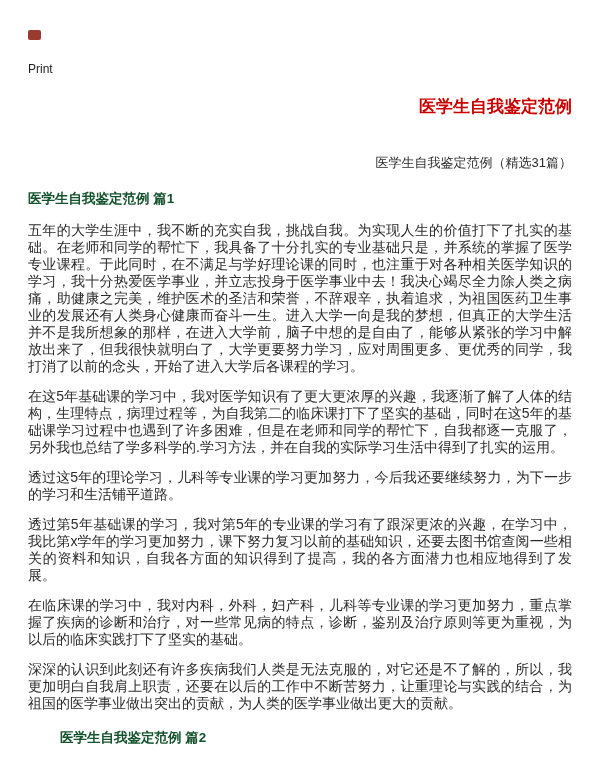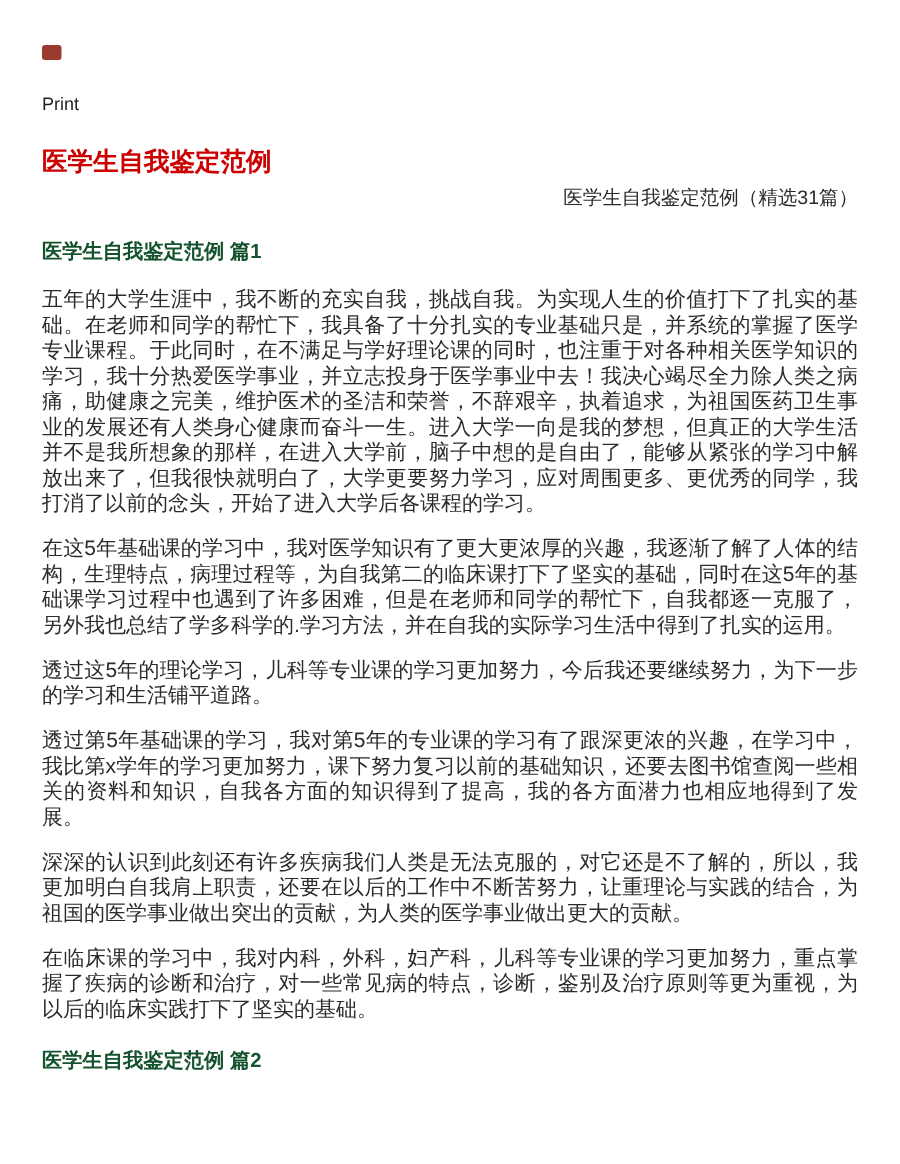--- a/index.html
+++ b/index.html
@@ -25,41 +25,42 @@
     margin-top:4px;
   }
   .print-link{
     display:inline-block;
     margin-top:22px;
     font-size:12px;
     color:#1f1f1f;
     cursor:pointer;
   }
   h1.doc-title{
-    margin:18px 0 4px 0;
-    text-align:left;
+    margin:18px 0 36px 0;
+    text-align:right;
     font-size:17px;
     font-weight:bold;
     color:var(--title-red);
   }
   .doc-subtitle{
     font-size:13px;
     margin:0 0 18px 0;
     color:var(--text);
     text-align:right;
   }
   h2.section-heading{
     font-size:13.5px;
     font-weight:bold;
     margin:0 0 14px 0;
     color:#14532d;
   }
   h2.section-heading.second{
     margin-top:17px;
     margin-bottom:0;
+    margin-left:32px;
   }
   p.body-para{
     margin:0 0 13px 0;
     font-size:14px;
     line-height:17px;
     text-align:justify;
     color:var(--text);
     word-break:break-all;
   }
 </style>
@@ -79,19 +80,19 @@
   <h2 class="section-heading">医学生自我鉴定范例 篇1</h2>
 
   <p class="body-para">五年的大学生涯中，我不断的充实自我，挑战自我。为实现人生的价值打下了扎实的基础。在老师和同学的帮忙下，我具备了十分扎实的专业基础只是，并系统的掌握了医学专业课程。于此同时，在不满足与学好理论课的同时，也注重于对各种相关医学知识的学习，我十分热爱医学事业，并立志投身于医学事业中去！我决心竭尽全力除人类之病痛，助健康之完美，维护医术的圣洁和荣誉，不辞艰辛，执着追求，为祖国医药卫生事业的发展还有人类身心健康而奋斗一生。进入大学一向是我的梦想，但真正的大学生活并不是我所想象的那样，在进入大学前，脑子中想的是自由了，能够从紧张的学习中解放出来了，但我很快就明白了，大学更要努力学习，应对周围更多、更优秀的同学，我打消了以前的念头，开始了进入大学后各课程的学习。</p>
 
   <p class="body-para">在这5年基础课的学习中，我对医学知识有了更大更浓厚的兴趣，我逐渐了解了人体的结构，生理特点，病理过程等，为自我第二的临床课打下了坚实的基础，同时在这5年的基础课学习过程中也遇到了许多困难，但是在老师和同学的帮忙下，自我都逐一克服了，另外我也总结了学多科学的.学习方法，并在自我的实际学习生活中得到了扎实的运用。</p>
 
   <p class="body-para">透过这5年的理论学习，儿科等专业课的学习更加努力，今后我还要继续努力，为下一步的学习和生活铺平道路。</p>
 
   <p class="body-para">透过第5年基础课的学习，我对第5年的专业课的学习有了跟深更浓的兴趣，在学习中，我比第x学年的学习更加努力，课下努力复习以前的基础知识，还要去图书馆查阅一些相关的资料和知识，自我各方面的知识得到了提高，我的各方面潜力也相应地得到了发展。</p>
 
+  <p class="body-para">在临床课的学习中，我对内科，外科，妇产科，儿科等专业课的学习更加努力，重点掌握了疾病的诊断和治疗，对一些常见病的特点，诊断，鉴别及治疗原则等更为重视，为以后的临床实践打下了坚实的基础。</p>
+
   <p class="body-para">深深的认识到此刻还有许多疾病我们人类是无法克服的，对它还是不了解的，所以，我更加明白自我肩上职责，还要在以后的工作中不断苦努力，让重理论与实践的结合，为祖国的医学事业做出突出的贡献，为人类的医学事业做出更大的贡献。</p>
-
-  <p class="body-para">在临床课的学习中，我对内科，外科，妇产科，儿科等专业课的学习更加努力，重点掌握了疾病的诊断和治疗，对一些常见病的特点，诊断，鉴别及治疗原则等更为重视，为以后的临床实践打下了坚实的基础。</p>
 
   <h2 class="section-heading second">医学生自我鉴定范例 篇2</h2>
 
 </div>
 
 </body></html>

